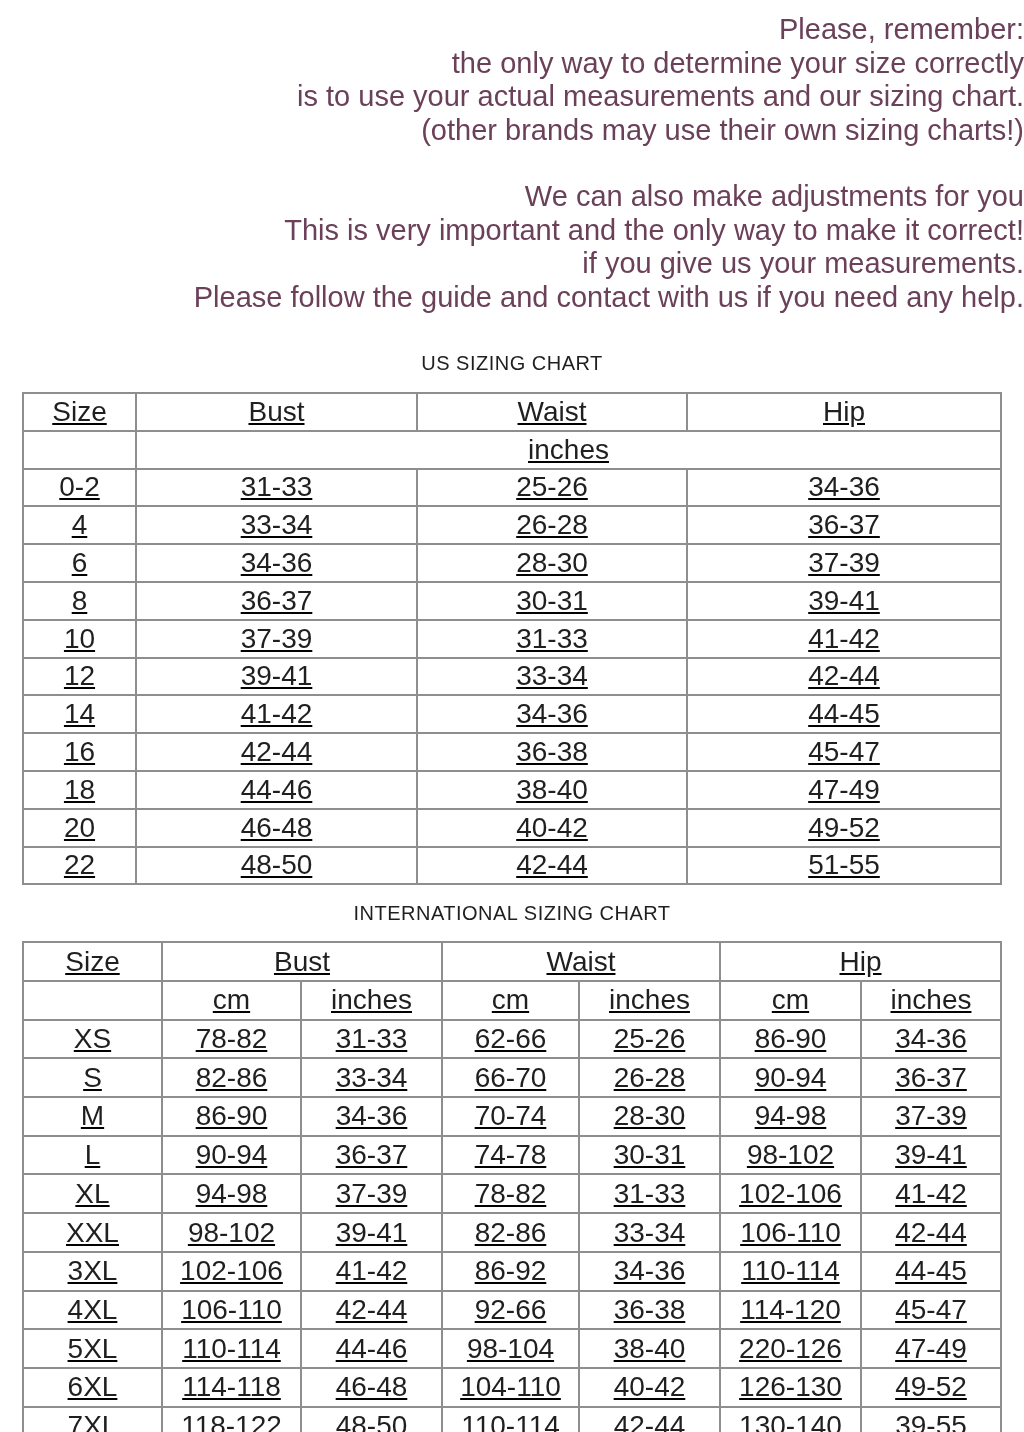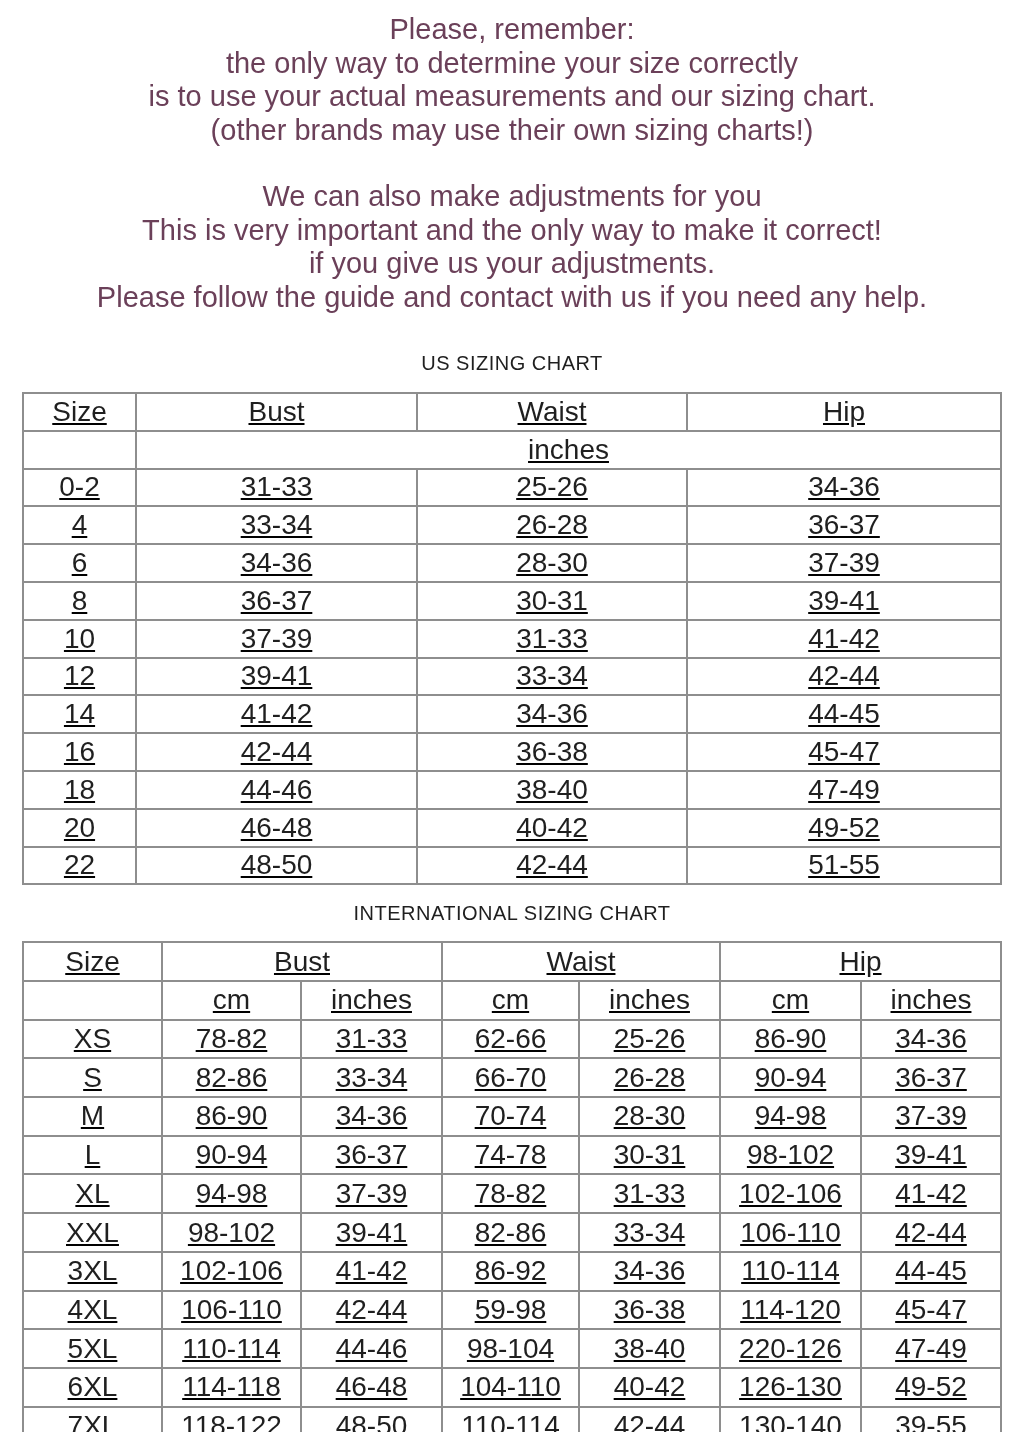--- a/index.html
+++ b/index.html
@@ -7,21 +7,21 @@
   body {
     width: 1024px;
     height: 1432px;
     margin: 0 auto;
     padding-top: 13px;
     font-family: "Liberation Sans", sans-serif;
     overflow: hidden;
   }
   .intro {
     color: #6b4059;
-    text-align: center;
+    text-align: right;
     font-size: 29px;
     font-weight: 300;
     line-height: 33.5px;
   }
   .intro-paragraph { margin-bottom: 33px; }
   .chart-title {
     text-align: center;
     color: #1f1f1f;
     font-size: 20px;
     font-weight: 400;
@@ -59,21 +59,21 @@
   <div class="intro">
     <div class="intro-paragraph">
       <div>Please, remember:</div>
       <div>the only way to determine your size correctly</div>
       <div>is to use your actual measurements and our sizing chart.</div>
       <div>(other brands may use their own sizing charts!)</div>
     </div>
     <div class="intro-paragraph">
       <div>We can also make adjustments for you</div>
       <div>This is very important and the only way to make it correct!</div>
-      <div>if you give us your adjustments.</div>
+      <div>if you give us your measurements.</div>
       <div>Please follow the guide and contact with us if you need any help.</div>
     </div>
   </div>
 
   <div class="chart-title us">US SIZING CHART</div>
 
   <table id="us-table">
     <colgroup>
       <col style="width:113px">
       <col style="width:281px">
@@ -252,21 +252,21 @@
           <td>41-42</td>
           <td>86-92</td>
           <td>34-36</td>
           <td>110-114</td>
           <td>44-45</td>
         </tr>
         <tr>
           <td>4XL</td>
           <td>106-110</td>
           <td>42-44</td>
-          <td>59-98</td>
+          <td>92-66</td>
           <td>36-38</td>
           <td>114-120</td>
           <td>45-47</td>
         </tr>
         <tr>
           <td>5XL</td>
           <td>110-114</td>
           <td>44-46</td>
           <td>98-104</td>
           <td>38-40</td>

